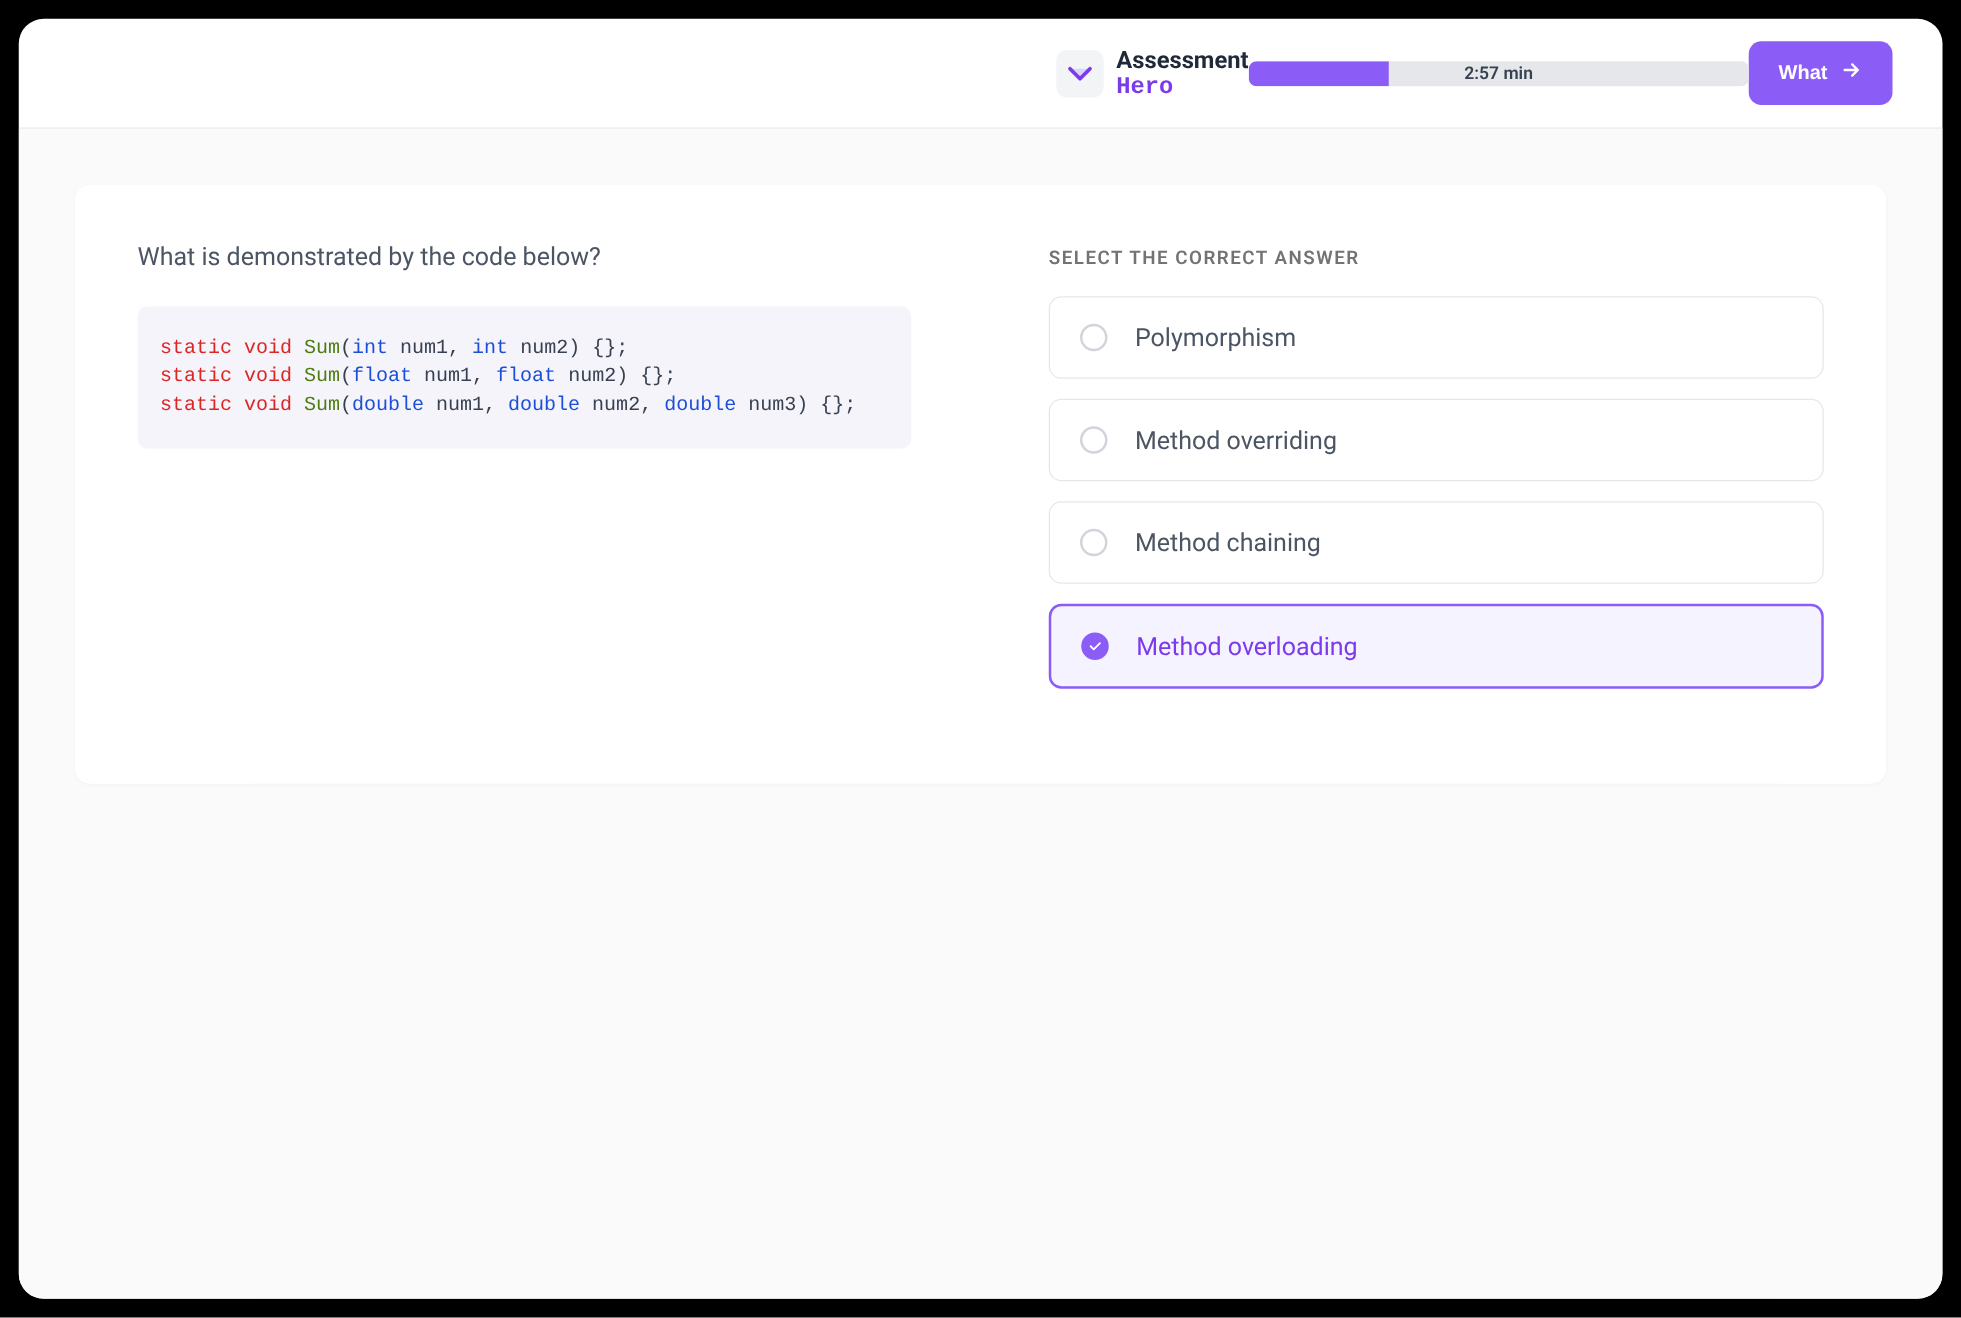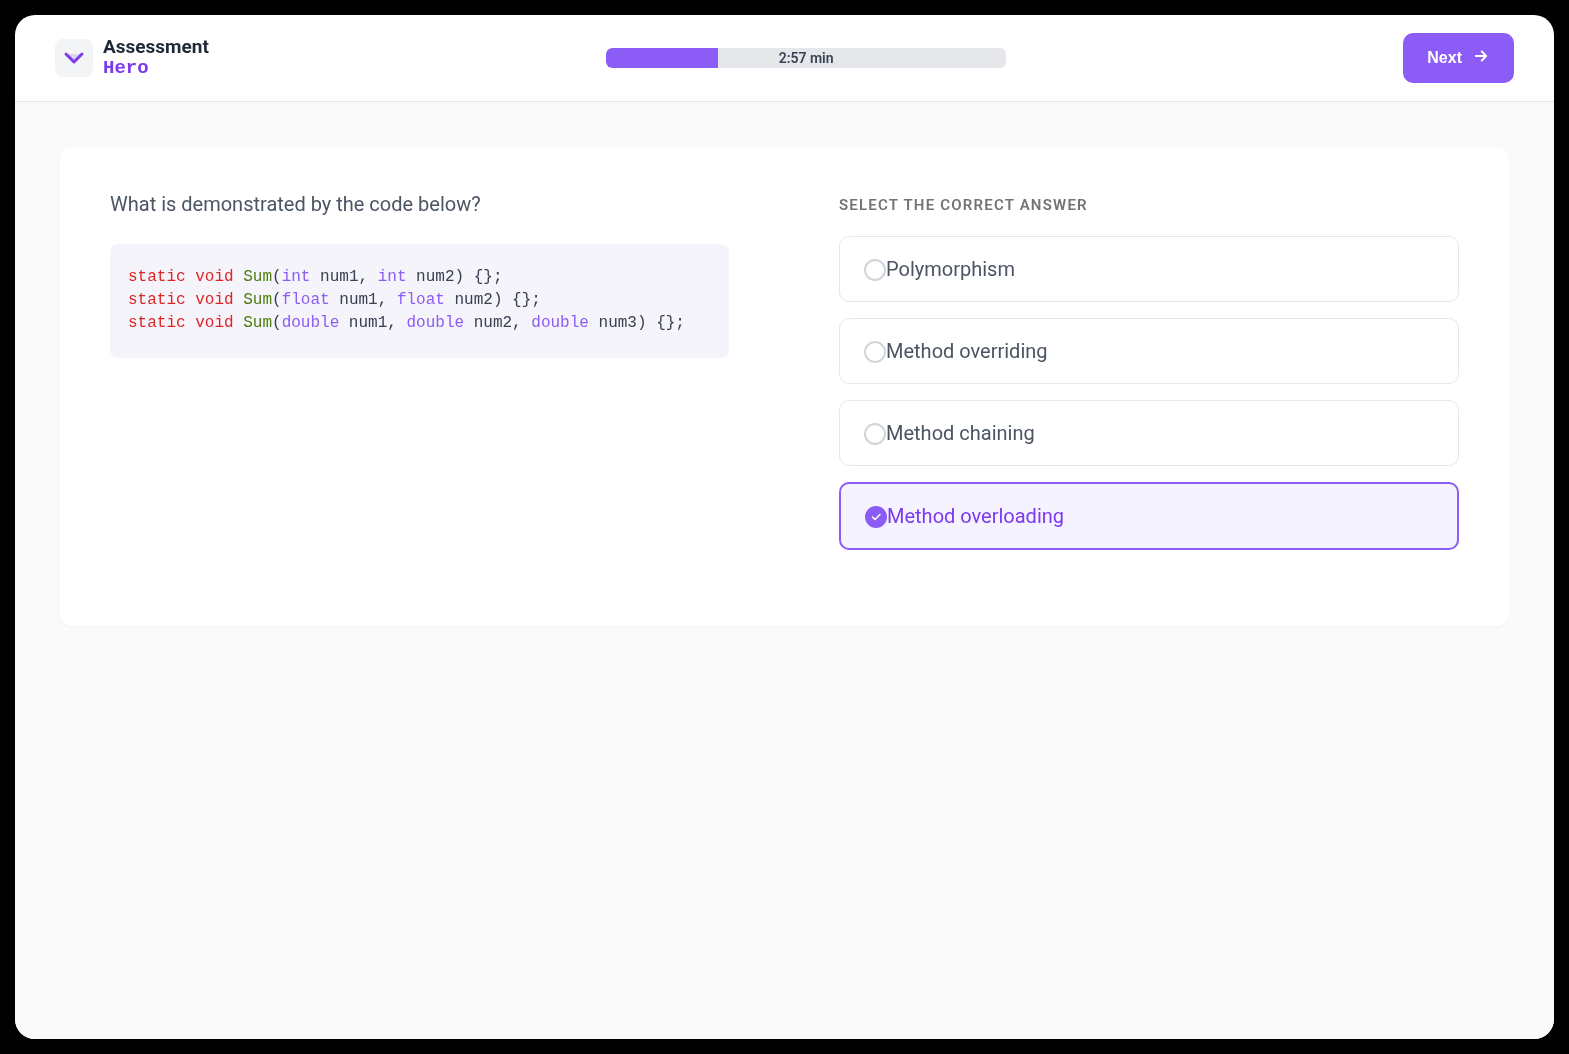--- a/index.html
+++ b/index.html
@@ -22,21 +22,21 @@
       width: 100%;
       height: 100%;
       overflow: hidden;
       display: flex;
       flex-direction: column;
     }
     
     .header {
       display: flex;
       align-items: center;
-      justify-content: space-between;
+      justify-content: flex-end;
       padding: 18px 40px;
       border-bottom: 1px solid #e5e7eb;
     }
     
     .logo-section {
       display: flex;
       align-items: center;
       gap: 10px;
     }
     
@@ -146,38 +146,39 @@
       font-family: 'SF Mono', Consolas, 'Liberation Mono', Menlo, monospace;
       font-size: 16px;
       line-height: 1.45;
       color: #374151;
       white-space: pre-wrap;
       word-break: break-all;
     }
     
     .kw-red { color: #dc2626; }
     .kw-blue { color: #4d7c0f; }
-    .kw-green { color: #8b5cf6; margin-top: 32px; }
+    .kw-green { color: #1d4ed8; margin-top: 32px; }
     
     .question-right {
       flex: 0 0 620px;
     }
     
     .answer-header {
       font-size: 15px;
       font-weight: 600;
       color: #737373;
       letter-spacing: 0.08em;
       margin-top: 4px;
       margin-bottom: 22px;
     }
     
     .answer-option {
       display: flex;
-      align-items: flex-end;
+      align-items: center;
+      gap: 22px;
       padding: 20px 24px;
       border: 1.5px solid #e5e7eb;
       border-radius: 10px;
       margin-bottom: 16px;
       cursor: pointer;
       font-size: 20px;
       color: #4b5563;
       background: #fff;
     }
     
@@ -228,21 +229,21 @@
     </div>
 
     <div class="progress-section">
       <div class="progress-bar">
         <div class="progress-fill" id="progress-fill" style="width: 28%;"></div>
       </div>
       <span class="timer-text">2:57 min</span>
     </div>
 
     <button class="next-button">
-      <span>Next</span>
+      <span>What</span>
       <span>
         <svg width="18" height="18" viewBox="0 0 24 24" fill="none">
           <path d="M5 12h14M13 6l6 6-6 6" stroke="#fff" stroke-width="2.5" stroke-linecap="round" stroke-linejoin="round"></path>
         </svg>
       </span>
     </button>
 
   </div>
 
   <div class="content-area">

